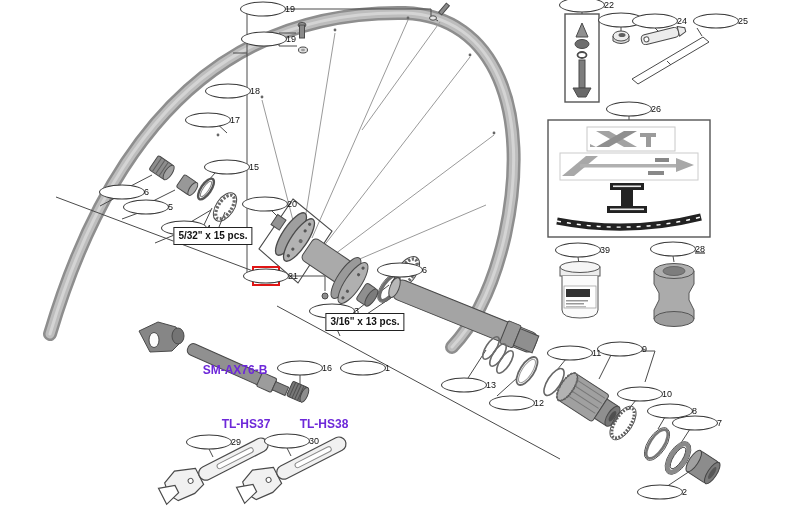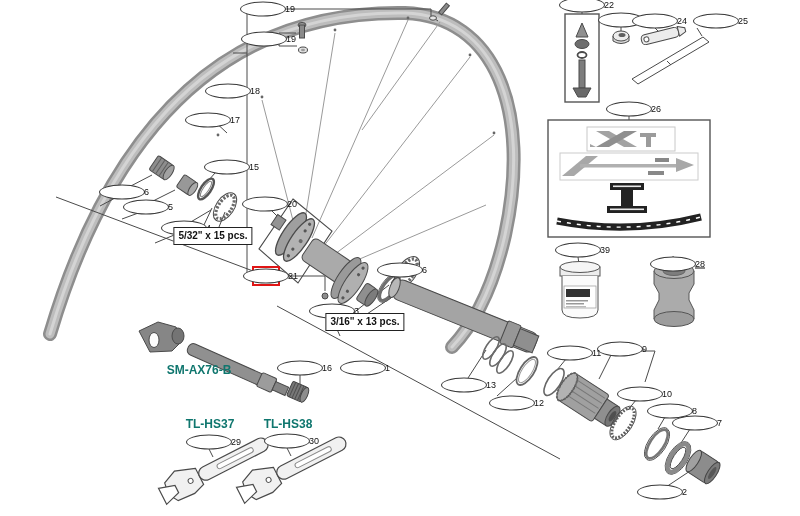--- a/index.html
+++ b/index.html
@@ -9,22 +9,22 @@
   .overlay{position:absolute;left:0;top:0;width:800px;height:516px;}
   .callout{position:absolute;width:15px;height:15px;box-sizing:border-box;
            border:1.2px solid #3a3a3a;border-radius:50%;background:#fff;color:#111;
            font:400 9px/12px "Liberation Sans",sans-serif;text-align:center;
            transform:translate(-50%,-50%);cursor:pointer;padding-left:44px;}
   .highlight{position:absolute;width:28px;height:20px;box-sizing:border-box;
              border:2.5px solid #e01515;transform:translate(-50%,-50%);background:transparent;}
   .lbl-box{position:absolute;transform:translate(-50%,-50%);border:1.2px solid #222;
            background:#fff;color:#111;font:bold 10px/12px "Liberation Sans",sans-serif;
            padding:2px 4px;white-space:nowrap;}
-  .lbl-plain{position:absolute;transform:translate(-50%,-50%);color:#0f766e;
-           font:bold 12px/14px "Liberation Sans",sans-serif;white-space:nowrap;}
+  .lbl-plain{position:absolute;transform:translate(-50%,-50%);color:#6d28d9;
+           font:bold 12px/14px "Liberation Sans",sans-serif;white-space:nowrap;margin-left:36px;}
 </style>
 </head>
 <body>
 
 <div class="stage">
 
 <svg width="800" height="516" viewBox="0 0 800 516">
   <defs>
     <g id="wrench-proto">
       <polygon points="-14,-9 -34,-16 -48,-10 -50,2 -44,12 -26,13 -14,9" fill="#f1f1f1" stroke="#4a4a4a" stroke-width="1.2"></polygon>
@@ -353,21 +353,21 @@
       <div class="callout" style="left: 263px; top: 9px;">19</div>
       <div class="callout" style="left: 264px; top: 39px;">19</div>
       <div class="callout" style="left: 265px; top: 204px;">20</div>
       <div class="callout" style="left: 266px; top: 276px;">21</div>
       <div class="callout" style="left: 582px; top: 5px;">22</div>
       <div class="callout" style="left: 621px; top: 20px;">23</div>
       <div class="callout" style="left: 655px; top: 21px;">24</div>
       <div class="callout" style="left: 676px; top: 21px; margin-left: 40px;">25</div>
       <div class="callout" style="left: 629px; top: 109px;">26</div>
       <div class="callout" style="left: 578px; top: 250px;">39</div>
-      <div class="callout" style="left: 673px; top: 264px; text-decoration: underline;">28</div>
+      <div class="callout" style="left: 673px; top: 249px; text-decoration: underline;">28</div>
       <div class="callout" style="left: 209px; top: 442px;">29</div>
       <div class="callout" style="left: 287px; top: 441px;">30</div>
       <div class="lbl-box" style="left: 213px; top: 236px;">5/32" x 15 pcs.</div>
       <div class="lbl-box" style="left: 365px; top: 322px;">3/16" x 13 pcs.</div>
       <div class="lbl-plain" style="left: 199px; top: 370px;">SM-AX76-B</div>
       <div class="lbl-plain" style="left: 210px; top: 424px;">TL-HS37</div>
       <div class="lbl-plain" style="left: 288px; top: 424px;">TL-HS38</div>
     </div>
 </div>
 

